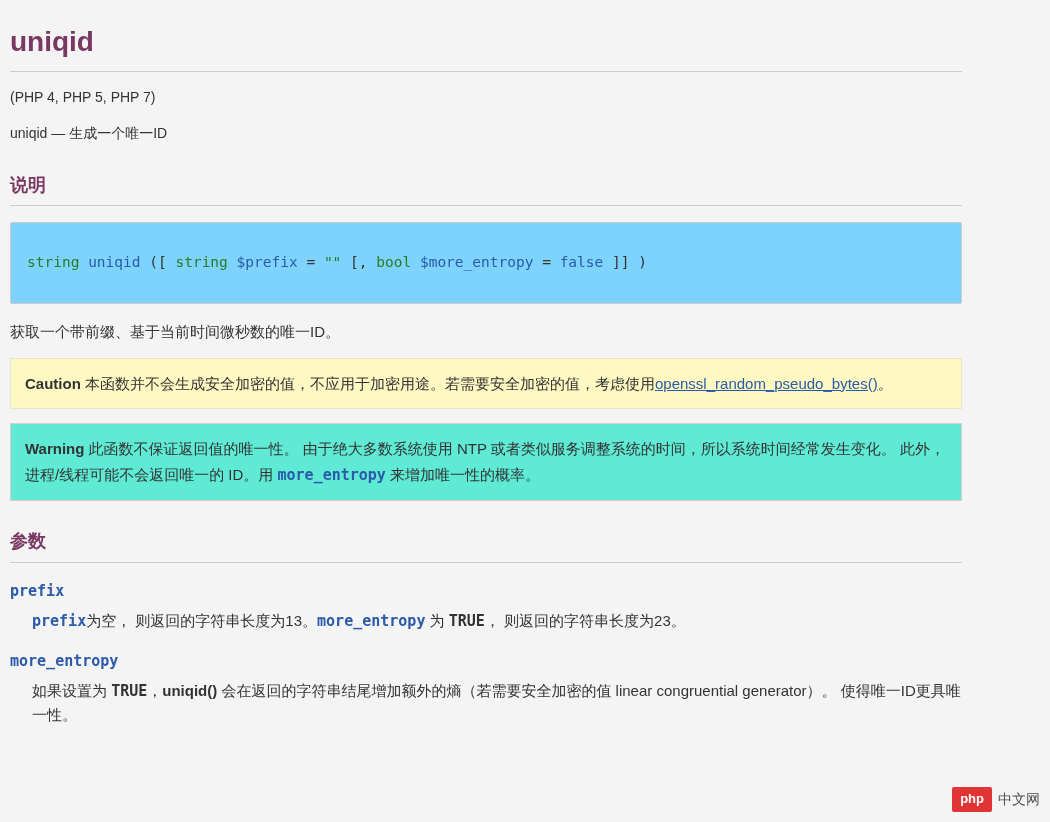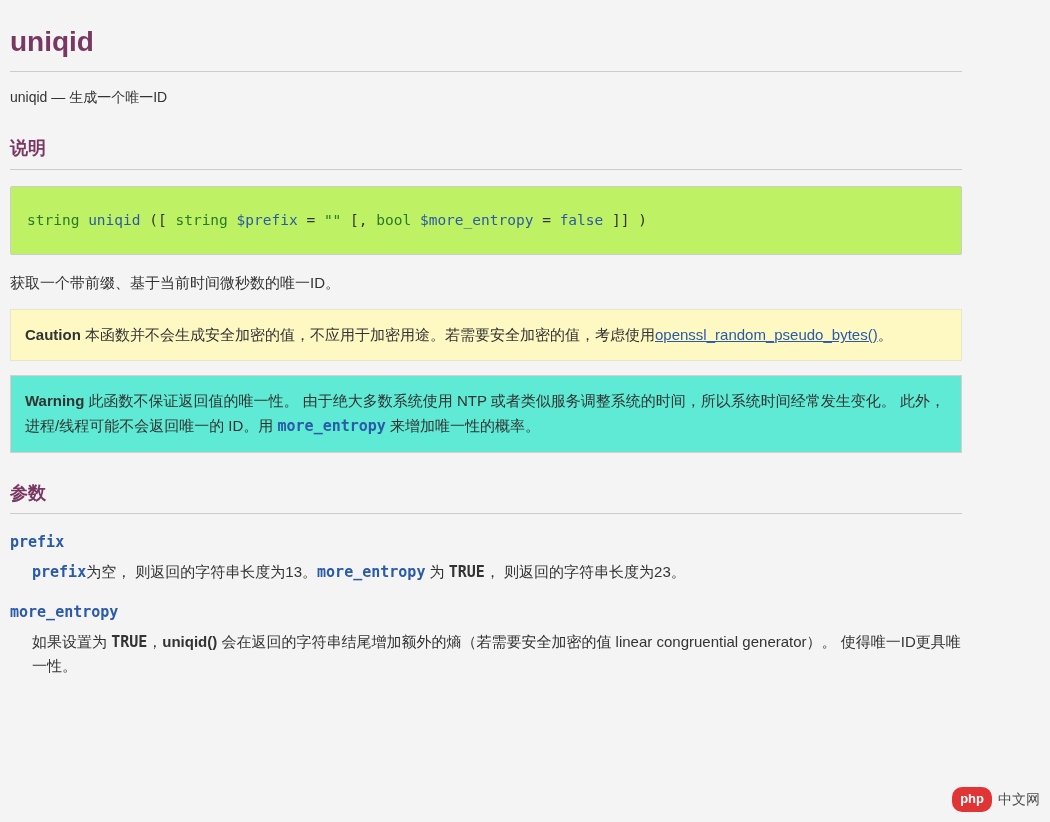--- a/index.html
+++ b/index.html
@@ -27,24 +27,24 @@
   .meta { font-size: 14px; margin: 14px 0 6px 0; color: #333; }
   h2.section {
     color: #793862;
     font-weight: 600;
     font-size: 18px;
     margin: 26px 0 8px 0;
     padding-bottom: 6px;
     border-bottom: 1px solid #ccc;
   }
   .synopsis {
-    background: #bef264;
+    background: #7dd3fc;
     border: 1px solid #ccc;
     border-radius: 2px;
-    padding: 22px 16px;
+    padding: 28px 16px;
     font-family: Menlo, Consolas, monospace;
     font-size: 14.5px;
     margin: 16px 0;
   }
   .kw-type { color: #2a7a2a; }
   .kw-fn   { color: #2a5aa8; }
   .kw-var  { color: #2a5aa8; }
   .kw-val  { color: #2a5aa8; }
   .kw-def  { color: #2a7a2a; }
   .desc { margin: 14px 0; }
@@ -79,30 +79,31 @@
     gap: 6px;
     font-size: 14px;
     color: #444;
     opacity: 0.95;
   }
   .wm-logo {
     background: #e02b2b;
     color: #fff;
     font-weight: bold;
     padding: 2px 8px;
-    border-radius: 10px;
+    border-radius: 2px;
     font-size: 13px;
   }
 </style>
 </head>
 <body>
 
 <div class="page">
   <h1 class="title">uniqid</h1>
 
+  <div class="meta">(PHP 4, PHP 5, PHP 7)</div>
   <div class="meta">
     <span>uniqid</span><span> — </span><span>生成一个唯一ID</span>
   </div>
 
   <h2 class="section">说明</h2>
 
   <div class="synopsis">
     <span class="kw-type">string</span>
     <span class="kw-fn">uniqid</span><span> ([ </span><span class="kw-type">string</span>
     <span class="kw-var">$prefix</span><span> = </span><span class="kw-def">""</span><span> [, </span><span class="kw-type">bool</span>

